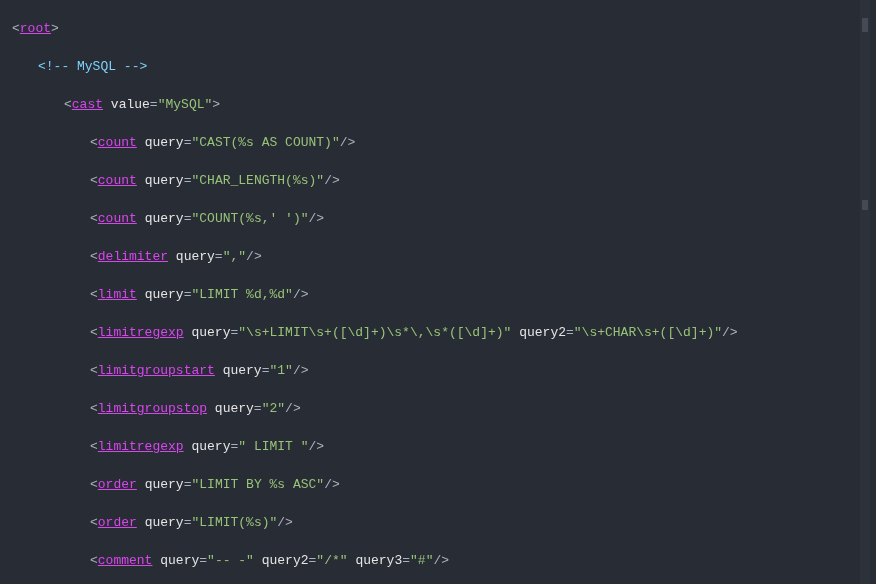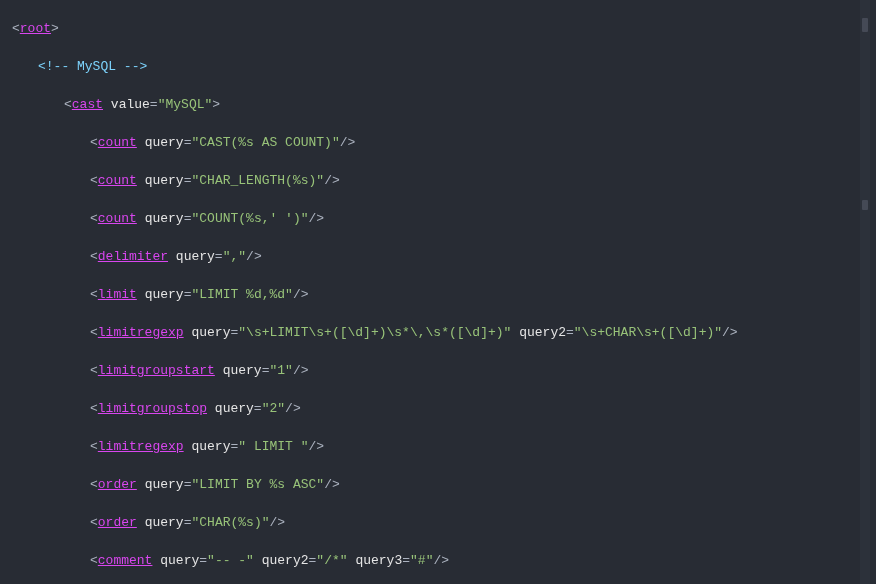--- a/index.html
+++ b/index.html
@@ -81,21 +81,21 @@
 <span class="line i3"><span class="punc">&lt;</span><span class="tag">count</span> <span class="attr">query</span><span class="punc">=</span><span class="str">"<span>CAST(%s AS COUNT)</span>"</span><span class="punc">/&gt;</span></span>
 <span class="line i3"><span class="punc">&lt;</span><span class="tag">count</span> <span class="attr">query</span><span class="punc">=</span><span class="str">"<span>CHAR_LENGTH(%s)</span>"</span><span class="punc">/&gt;</span></span>
 <span class="line i3"><span class="punc">&lt;</span><span class="tag">count</span> <span class="attr">query</span><span class="punc">=</span><span class="str">"<span>COUNT(%s,' ')</span>"</span><span class="punc">/&gt;</span></span>
 <span class="line i3"><span class="punc">&lt;</span><span class="tag">delimiter</span> <span class="attr">query</span><span class="punc">=</span><span class="str">"<span>,</span>"</span><span class="punc">/&gt;</span></span>
 <span class="line i3"><span class="punc">&lt;</span><span class="tag">limit</span> <span class="attr">query</span><span class="punc">=</span><span class="str">"<span>LIMIT %d,%d</span>"</span><span class="punc">/&gt;</span></span>
 <span class="line i3"><span class="punc">&lt;</span><span class="tag">limitregexp</span> <span class="attr">query</span><span class="punc">=</span><span class="str">"<span>\s+LIMIT\s+([\d]+)\s*\,\s*([\d]+)</span>"</span> <span class="attr">query2</span><span class="punc">=</span><span class="str">"<span>\s+CHAR\s+([\d]+)</span>"</span><span class="punc">/&gt;</span></span>
 <span class="line i3"><span class="punc">&lt;</span><span class="tag">limitgroupstart</span> <span class="attr">query</span><span class="punc">=</span><span class="str">"<span>1</span>"</span><span class="punc">/&gt;</span></span>
 <span class="line i3"><span class="punc">&lt;</span><span class="tag">limitgroupstop</span> <span class="attr">query</span><span class="punc">=</span><span class="str">"<span>2</span>"</span><span class="punc">/&gt;</span></span>
 <span class="line i3"><span class="punc">&lt;</span><span class="tag">limitregexp</span> <span class="attr">query</span><span class="punc">=</span><span class="str">"<span> LIMIT </span>"</span><span class="punc">/&gt;</span></span>
 <span class="line i3"><span class="punc">&lt;</span><span class="tag">order</span> <span class="attr">query</span><span class="punc">=</span><span class="str">"<span>LIMIT BY %s ASC</span>"</span><span class="punc">/&gt;</span></span>
-<span class="line i3"><span class="punc">&lt;</span><span class="tag">order</span> <span class="attr">query</span><span class="punc">=</span><span class="str">"<span>CHAR(%s)</span>"</span><span class="punc">/&gt;</span></span>
+<span class="line i3"><span class="punc">&lt;</span><span class="tag">order</span> <span class="attr">query</span><span class="punc">=</span><span class="str">"<span>LIMIT(%s)</span>"</span><span class="punc">/&gt;</span></span>
 <span class="line i3"><span class="punc">&lt;</span><span class="tag">comment</span> <span class="attr">query</span><span class="punc">=</span><span class="str">"<span>-- -</span>"</span> <span class="attr">query2</span><span class="punc">=</span><span class="str">"<span>/*</span>"</span> <span class="attr">query3</span><span class="punc">=</span><span class="str">"<span>#</span>"</span><span class="punc">/&gt;</span></span>
 
 
 
 
 
 
 
 
 

